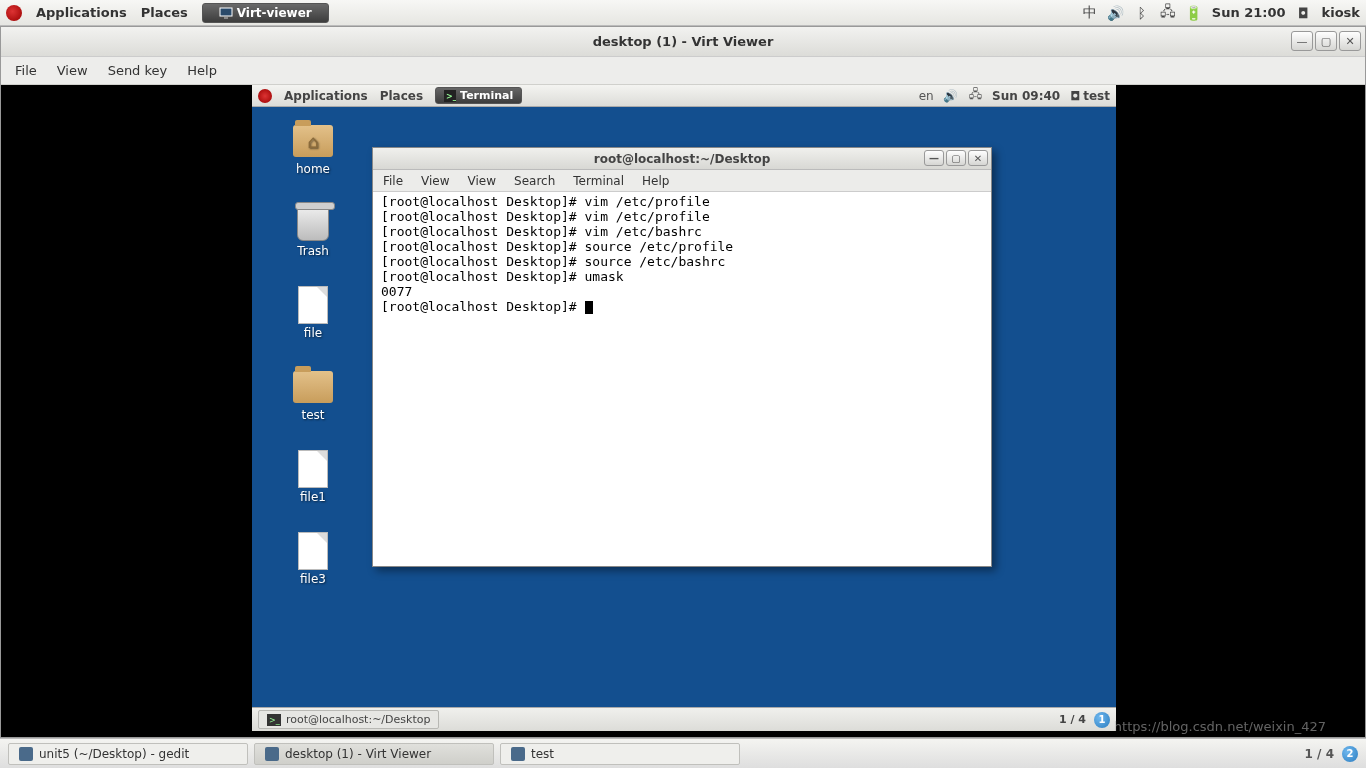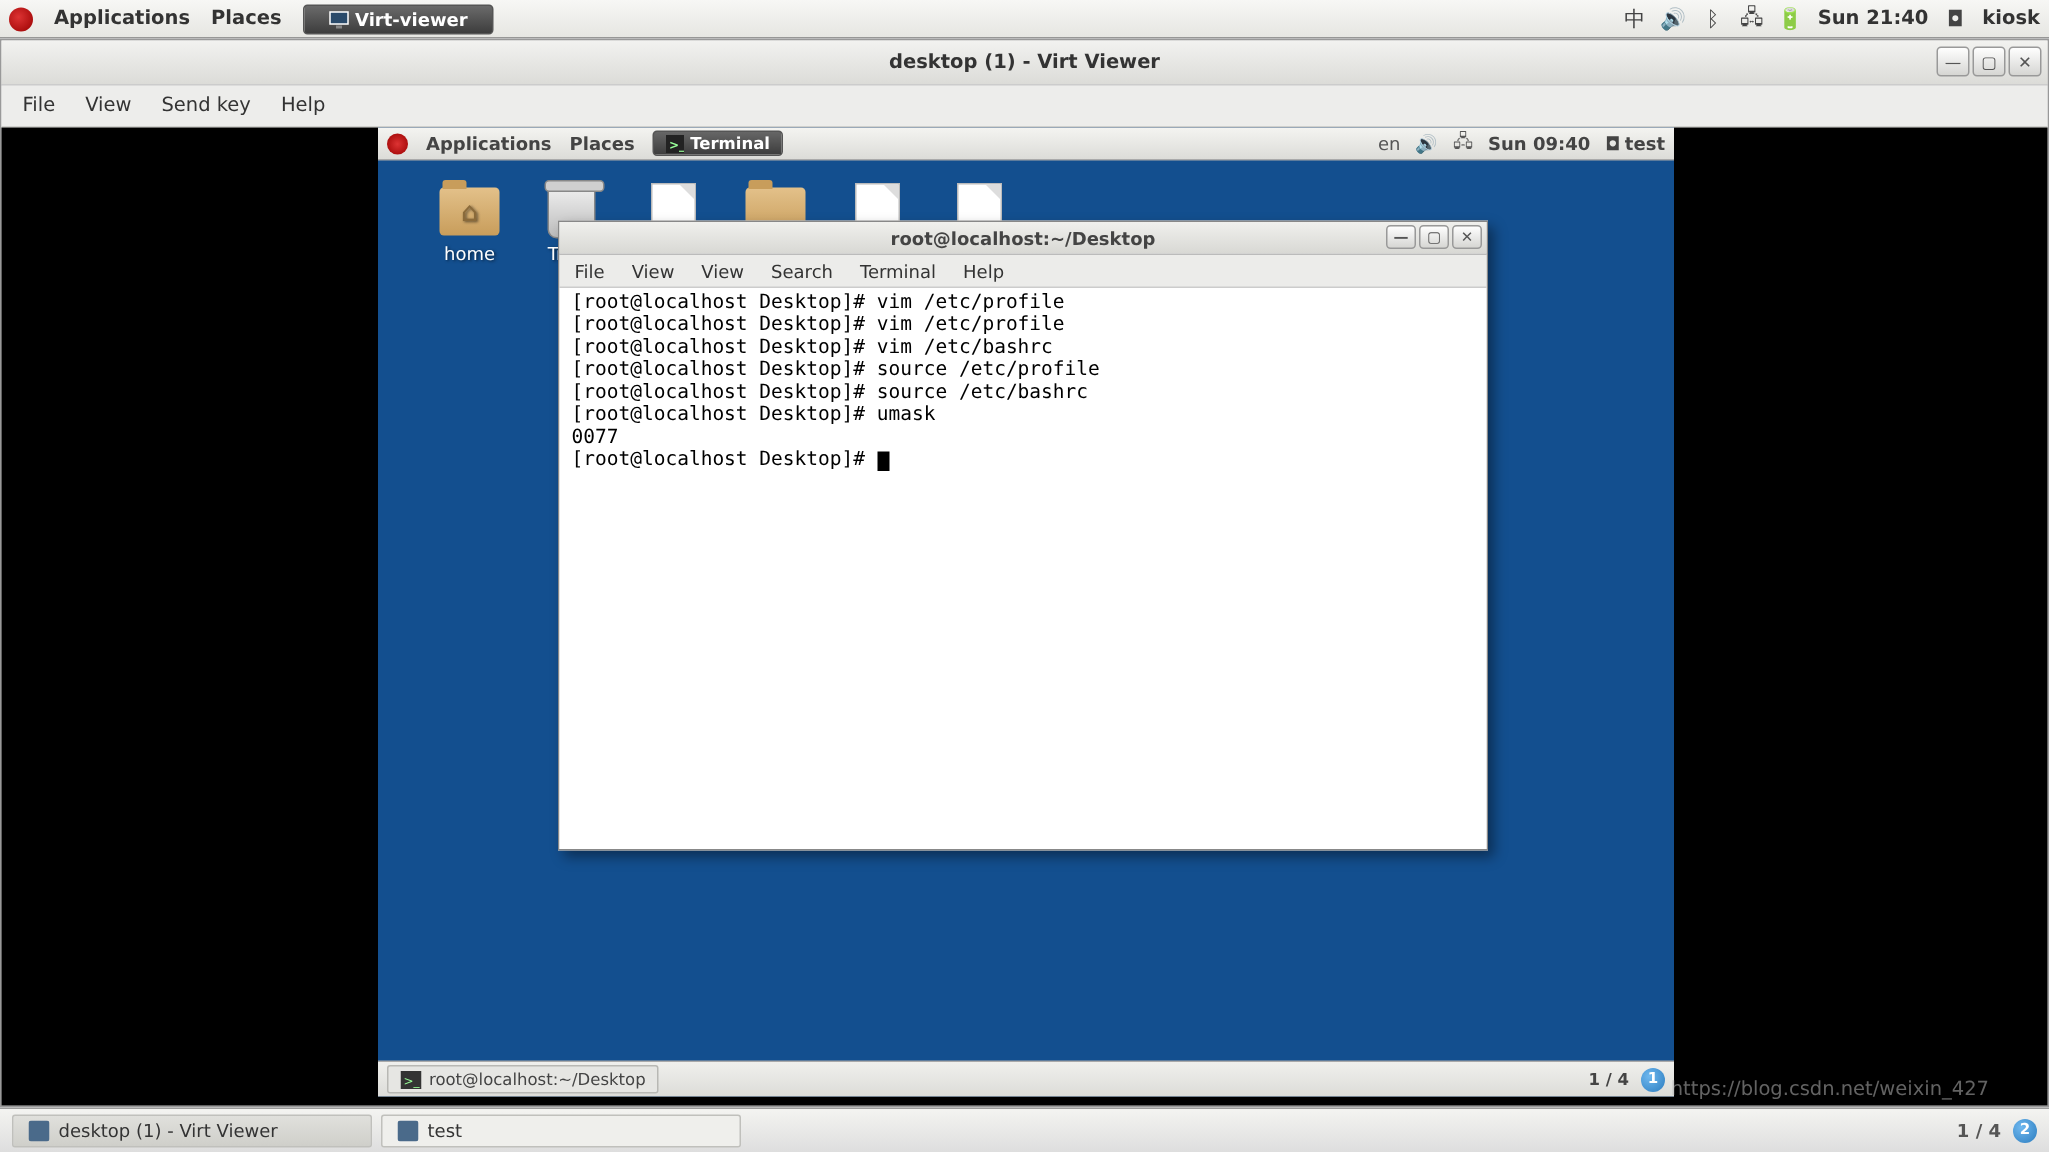--- a/index.html
+++ b/index.html
@@ -33,21 +33,21 @@
 .guest-panel { height: 22px; background: linear-gradient(to bottom,#f4f4f1,#dcdcd8); display: flex; align-items: center; padding: 0 6px; font-size: 12px; border-bottom: 1px solid #aaa; }
 .guest-panel .left { display: flex; align-items: center; gap: 12px; }
 .guest-panel .right { margin-left: auto; display: flex; align-items: center; gap: 10px; }
 .gp-hat { width:14px; height:14px; background: radial-gradient(circle,#d33,#900); border-radius:50%; }
 .gp-text { font-weight: bold; color: #444; }
 .gp-app { display:flex; align-items:center; gap:4px; background: linear-gradient(to bottom,#666,#3d3d3d); color:#fff; padding:1px 8px; border-radius:3px; border:1px solid #555; font-size:11px; font-weight:bold; }
 .gp-tray { color:#555; font-size:12px; }
 .gp-user { display:flex; align-items:center; gap:3px; font-weight:bold; color:#444; }
 
 
-.desktop-icons { position:absolute; left:40px; top:35px; display:flex; flex-direction:row; gap:26px; }
+.desktop-icons { position:absolute; left:40px; top:35px; display:flex; flex-direction:column; gap:26px; }
 .dicon { display:flex; flex-direction:column; align-items:center; color:#fff; font-size:12px; text-shadow:1px 1px 2px rgba(0,0,0,.6); }
 .dicon .glyph { width:42px; height:42px; display:flex; align-items:center; justify-content:center; }
 .folder-glyph { width:40px; height:32px; background: linear-gradient(to bottom,#e3c18a,#c89d5b); border-radius:3px; position:relative; }
 .folder-glyph::before { content:""; position:absolute; top:-5px; left:2px; width:16px; height:6px; background:#c89d5b; border-radius:2px 2px 0 0; }
 .home-glyph::after { content:"⌂"; position:absolute; inset:0; display:flex; align-items:center; justify-content:center; color:#8a6a3a; font-size:18px; }
 .trash-glyph { width:32px; height:36px; background: linear-gradient(to bottom,#f0f0f0,#bcbcbc); border-radius:4px 4px 6px 6px; border:1px solid #888; position:relative; }
 .trash-glyph::before { content:""; position:absolute; top:-4px; left:-3px; width:38px; height:6px; background:#cfcfcf; border:1px solid #888; border-radius:3px; }
 .file-glyph { width:30px; height:38px; background:#fff; border:1px solid #bbb; position:relative; }
 .file-glyph::before { content:""; position:absolute; right:0; top:0; border-top:10px solid #ddd; border-left:10px solid transparent; }
 
@@ -90,21 +90,21 @@
         </svg>
       <span>Virt-viewer</span>
     </span>
   </div>
   <div class="right">
     <span class="tray-icon">中</span>
     <span class="tray-icon">🔊</span>
     <span class="tray-icon">ᛒ</span>
     <span class="tray-icon">🖧</span>
     <span class="tray-icon">🔋</span>
-    <span class="panel-text">Sun 21:40</span>
+    <span class="panel-text">Sun 21:00</span>
     <span class="tray-icon">◘</span>
     <span class="panel-text">kiosk</span>
   </div>
 </div>
 
 <div class="vv-window">
   <div class="vv-titlebar">
     <span class="title">desktop (1) - Virt Viewer</span>
     <div class="wbtns">
       <div class="wbtn">—</div>
@@ -222,20 +222,28 @@
       </div>
 
     </div>
   </div>
 </div>
 
 <div class="watermark">https://blog.csdn.net/weixin_427</div>
 
 <div class="outer-taskbar">
   <div id="ot-items" style="display:flex;">
+      <div class="ot-item">
+        <span>
+          <svg width="14" height="14">
+            <rect width="14" height="14" fill="#4a6a8a" rx="2"></rect>
+          </svg>
+        </span>
+        <span>unit5 (~/Desktop) - gedit</span>
+      </div>
       <div class="ot-item active">
         <span>
           <svg width="14" height="14">
             <rect width="14" height="14" fill="#4a6a8a" rx="2"></rect>
           </svg>
         </span>
         <span>desktop (1) - Virt Viewer</span>
       </div>
       <div class="ot-item">
         <span>

